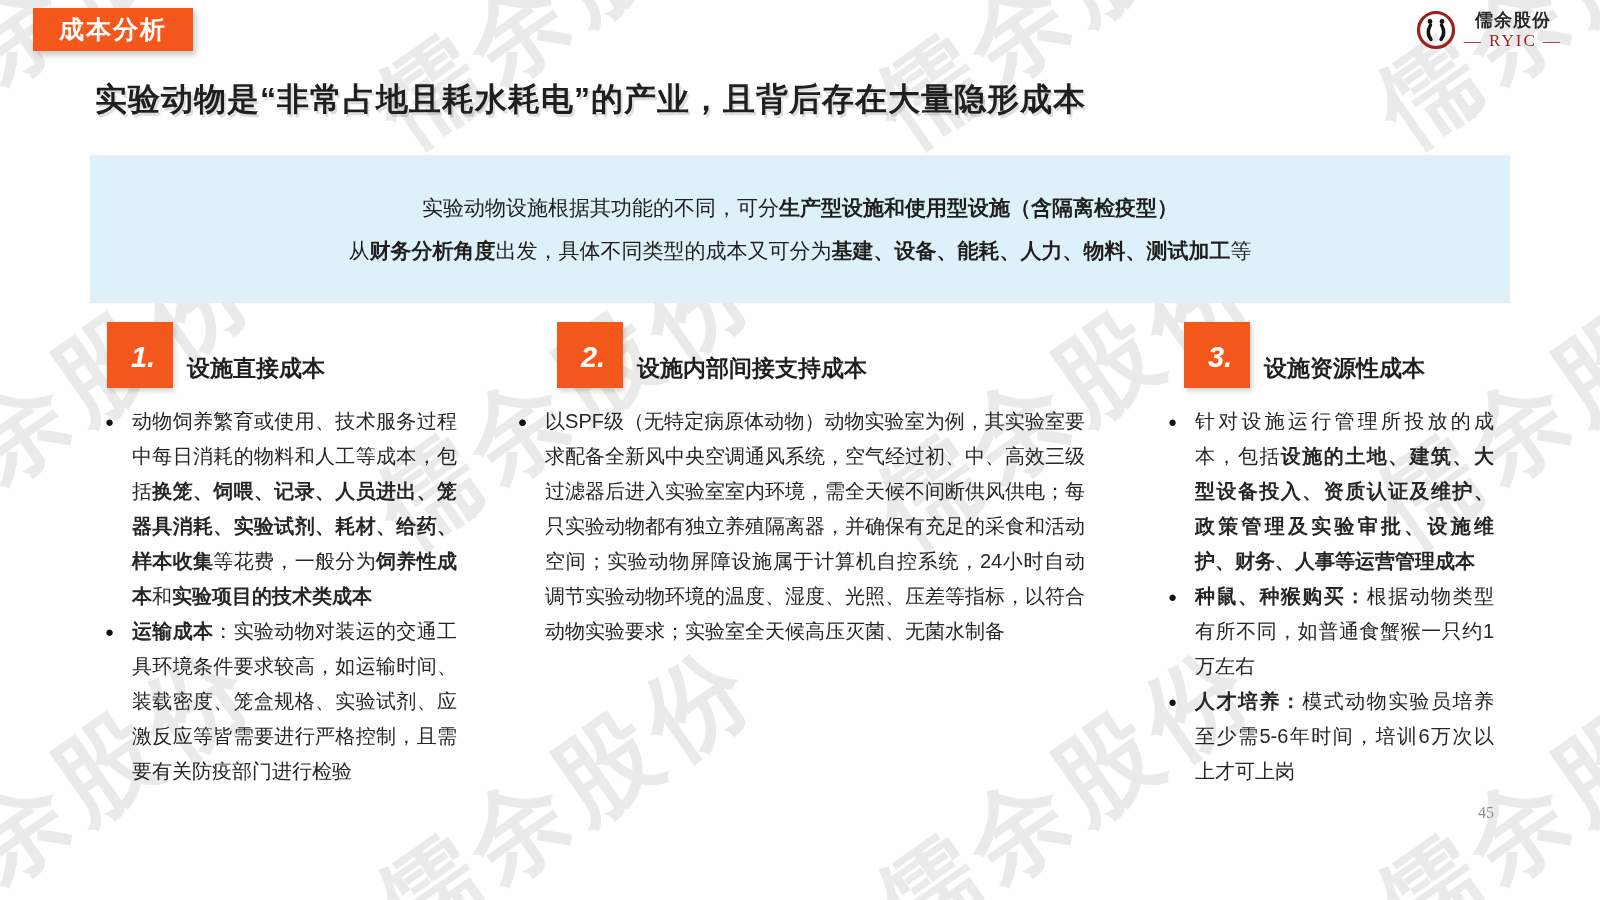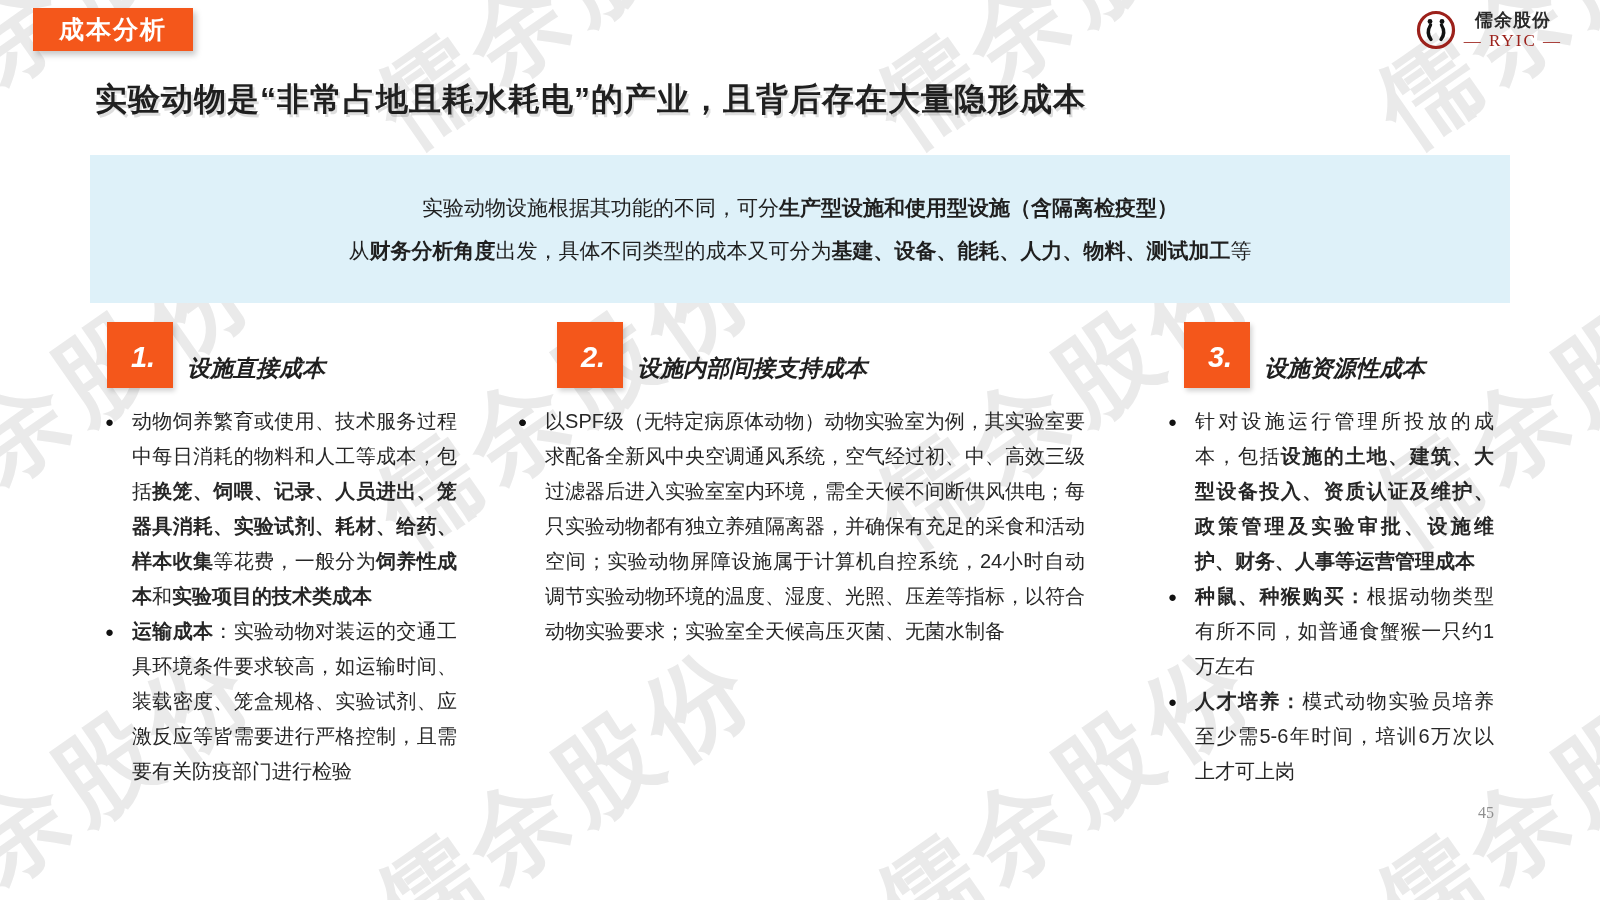--- a/index.html
+++ b/index.html
@@ -45,21 +45,21 @@
   .col-head{display:flex;align-items:flex-end;}
   .num-badge{
     width:66px;height:66px;background:var(--orange);flex:0 0 66px;
     display:flex;align-items:center;justify-content:center;
     box-shadow:2px 3px 5px rgba(0,0,0,0.18);
   }
   .num-badge span{
     color:#ffffff;font-size:29px;font-weight:800;font-style:italic;
     transform:translate(3px,2px);
   }
-  .col-title{font-size:23px;font-weight:800;color:var(--ink);margin-left:14px;padding-bottom:4px;white-space:nowrap;font-style:italic;}
+  .col-title{font-size:23px;font-weight:800;color:var(--ink);margin-left:14px;padding-bottom:4px;white-space:nowrap;}
   .bullets{margin-top:16px;}
   .bullet{position:relative;padding-left:27px;text-align:justify;font-size:20px;line-height:35px;color:var(--body);}
   .dot{position:absolute;left:0;top:0;font-size:15px;line-height:35px;color:#111;}
   .b{font-weight:800;}
   #col1{left:105px;width:352px;}
   #col1 .num-badge{margin-left:2px;}
   #col2{left:518px;width:567px;}
   #col2 .num-badge{margin-left:39px;}
   #col3{left:1168px;width:326px;}
   #col3 .num-badge{margin-left:16px;}

